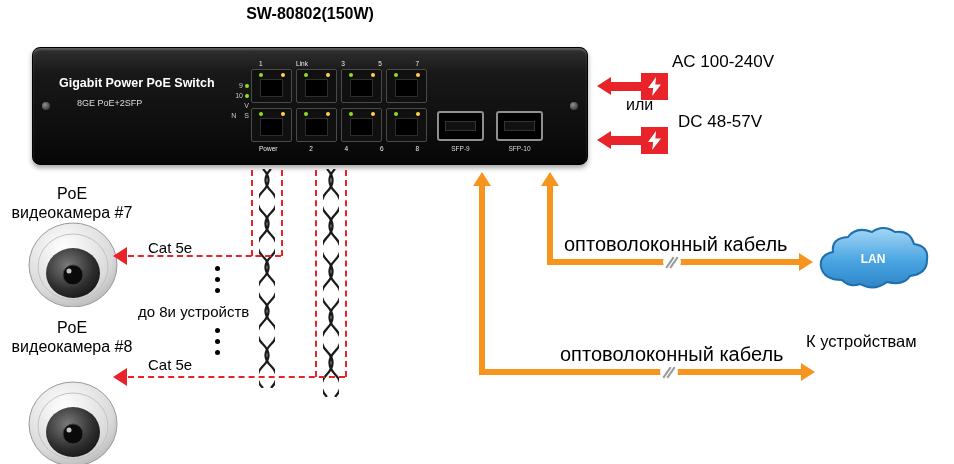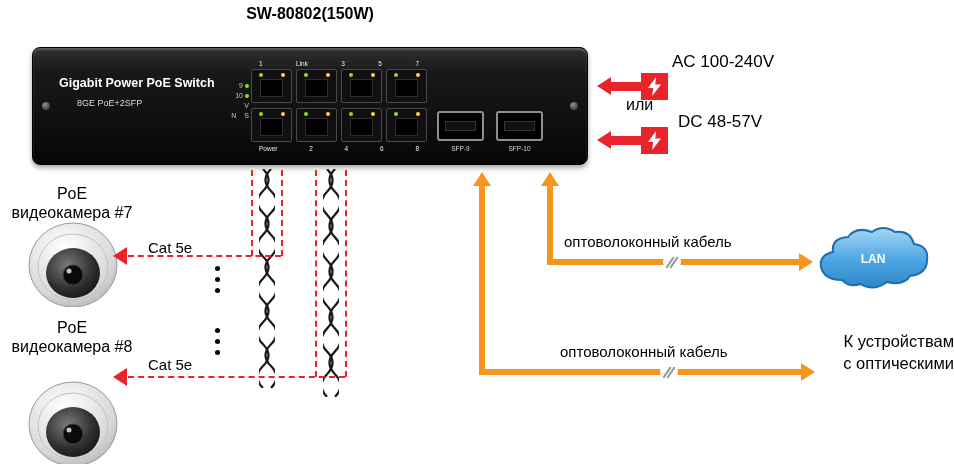--- a/index.html
+++ b/index.html
@@ -76,23 +76,23 @@
   
   .obar-v { position:absolute; width:6px; background:#f7941d; }
   .obar-h { position:absolute; height:6px; background:#f7941d; }
   .o-arrow-up { position:absolute; width:0; height:0; border:9px solid transparent;
                 border-top:0; border-bottom:14px solid #f7941d; }
   .o-arrow-right { position:absolute; width:0; height:0; border:9px solid transparent;
                    border-left:14px solid #f7941d; border-right:0; }
   .fbreak { position:absolute; width:18px; height:18px; border-radius:50%; background:#fff;
             display:flex; align-items:center; justify-content:center; gap:2px; }
   .fbreak i { width:2px; height:13px; background:#9a9a9a; transform:rotate(35deg); }
-  .fiber-label { position:absolute; font-size:15px; color:#000; white-space:nowrap; }
+  .fiber-label { position:absolute; font-size:20px; color:#000; white-space:nowrap; }
   .cloud { position:absolute; left:810px; top:222px; }
-  .devices-label { position:absolute; left:806px; top:330px; width:148px; text-align:right;
+  .devices-label { position:absolute; left:806px; top:330px; width:148px; text-align:left;
                    font-size:16.5px; line-height:1.35; color:#000; }
 </style>
 </head>
 <body>
 
 <div class="canvas">
 
   <div class="title">SW-80802(150W)</div>
 
   <div class="switch">
@@ -191,20 +191,21 @@
   <svg class="camera" style="top:380px;" width="94" height="86" viewBox="0 0 94 86">
     <ellipse cx="47" cy="44" rx="44" ry="42" fill="url(#camg)" stroke="#9a9a9a"></ellipse>
     <ellipse cx="47" cy="46" rx="35" ry="33" fill="none" stroke="#c2c2c2"></ellipse>
     <ellipse cx="47" cy="52" rx="27" ry="25" fill="url(#darkg)"></ellipse>
     <circle cx="47" cy="54" r="10" fill="#0a0a0a" stroke="#3c3c3c"></circle>
     <circle cx="43" cy="50" r="2.5" fill="#e8e8e8" opacity="0.85"></circle>
   </svg>
 
   <div class="small-label" style="left:148px; top:239px;">Cat 5e</div>
   <div class="small-label" style="left:148px; top:356px;">Cat 5e</div>
+  <div class="small-label" style="left:138px; top:303px;">до 8и устройств</div>
 
   <div class="vdots" style="top:266px;">
       <i></i>
       <i></i>
       <i></i>
     </div>
   <div class="vdots" style="top:328px;">
       <i></i>
       <i></i>
       <i></i>
@@ -258,16 +259,15 @@
           <stop offset="55%" stop-color="#4aa5e2"></stop>
           <stop offset="100%" stop-color="#2f86c7"></stop>
       </linearGradient>
     </defs>
     <path d="M32 58 Q14 58 11 45 Q9 33 23 30 Q21 16 38 15 Q46 4 62 10 Q73 2 85 10 Q100 8 104 22 Q119 24 117 38 Q117 52 100 54 Q94 64 77 60 Q64 70 50 62 Q40 66 32 58 Z" fill="url(#cloudg)" stroke="#1d6fae" stroke-width="2"></path>
     <text x="63" y="41" text-anchor="middle" fill="#ffffff" font-size="12" font-weight="bold">LAN</text>
   </svg>
 
   <div class="devices-label">
     <div>К устройствам</div>
-    <div>с оптическими</div>
   </div>
 
 </div>
 
 </body></html>

